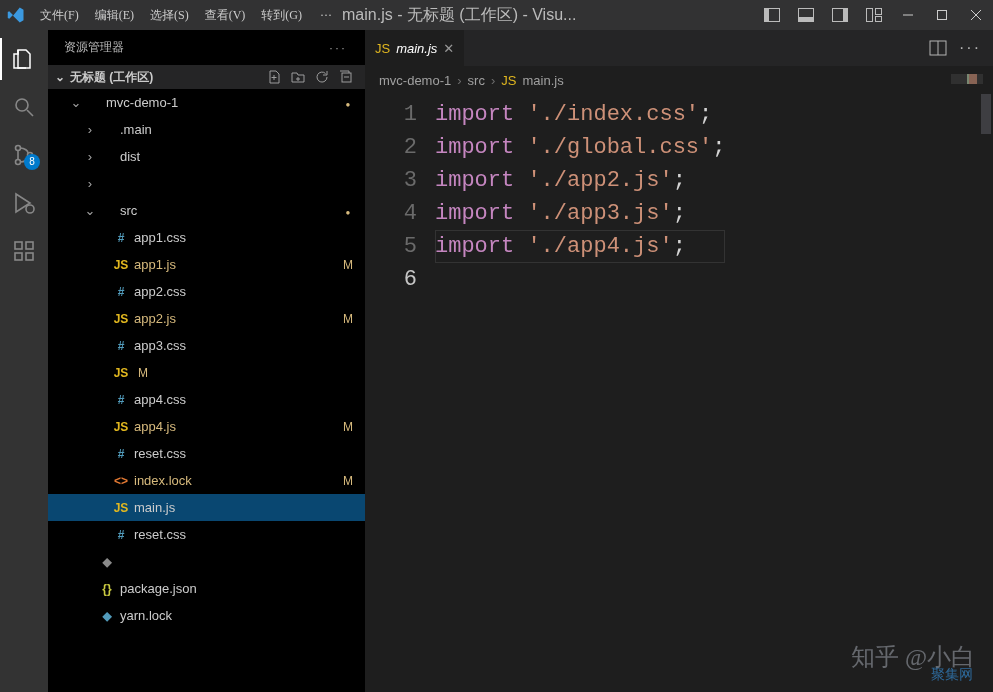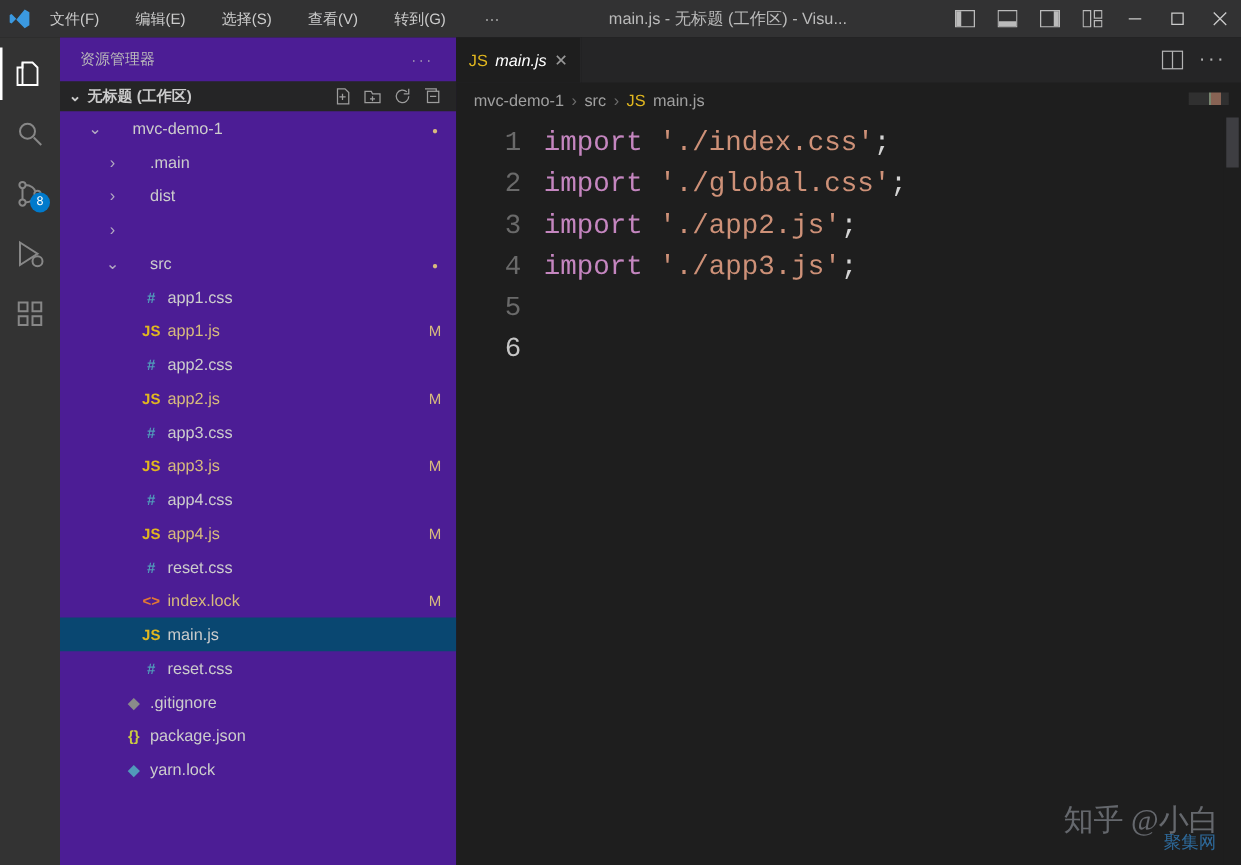--- a/index.html
+++ b/index.html
@@ -2,40 +2,40 @@
 <html><head>
 <meta charset="utf-8">
 <style>
   * { box-sizing: border-box; margin: 0; padding: 0; }
   html, body { width: 993px; height: 692px; overflow: hidden; font-family: "Segoe UI", "Microsoft YaHei", sans-serif; background: #1e1e1e; color: #cccccc; }
   .root { display: flex; flex-direction: column; width: 100%; height: 100%; }
 
   
   .titlebar { height: 30px; background: #323233; display: flex; align-items: center; font-size: 12px; }
   .titlebar .app-icon { width: 32px; display: flex; justify-content: center; align-items:center; }
-  .titlebar .menus { display: flex; gap: 13px; }
+  .titlebar .menus { display: flex; gap: 0; font-family: Liberation Serif, serif; }
   .titlebar .menu-item { padding: 0 8px; line-height: 30px; cursor: default; }
   .titlebar .ellipsis { padding: 0 10px; line-height: 30px; }
-  .titlebar .title { flex: 1; text-align: center; overflow: hidden; white-space: nowrap; color: #bbbbbb; font-size: 13px; }
+  .titlebar .title { flex: 1; text-align: left; overflow: hidden; white-space: nowrap; color: #bbbbbb; font-size: 16px; }
   .titlebar .win-controls { display: flex; align-items: center; }
   .titlebar .layout-btn, .titlebar .win-btn { width: 34px; height: 30px; display:flex; align-items:center; justify-content:center; }
 
   
   .body { flex:1; display:flex; min-height:0; }
 
   
   .activitybar { width: 48px; background: #333333; display:flex; flex-direction:column; align-items:center; padding-top:8px; gap:6px; }
   .activitybar .ab-item { width:48px; height:42px; display:flex; align-items:center; justify-content:center; position:relative; }
   .activitybar .ab-item.active::before { content:""; position:absolute; left:0; top:0; bottom:0; width:2px; background:#fff; }
   .activitybar svg { opacity: .55; }
   .activitybar .ab-item.active svg { opacity: 1; }
   .badge { position:absolute; bottom:6px; right:8px; min-width:16px; height:16px; border-radius:10px; background:#007acc; color:#fff; font-size:10px; line-height:16px; text-align:center; padding:0 4px; }
 
   
-  .sidebar { width: 317px; background:#4c1d95; display:flex; flex-direction:column; }
+  .sidebar { width: 317px; background:#000000; display:flex; flex-direction:column; }
   .sidebar-header { height:35px; display:flex; align-items:center; padding:0 16px; font-size:12px; color:#bbbbbb; justify-content:space-between; }
   .dot3 { letter-spacing:2px; }
 
   .section-header { height:24px; display:flex; align-items:center; font-size:12px; font-weight:600; color:#cccccc; padding-left:4px; background:#252526; justify-content: space-between;}
   .section-header .left { display:flex; align-items:center; gap:2px; }
   .section-header .right { display:flex; gap:2px; padding-right:8px; opacity:.85;}
   .chev { width:16px; height:16px; display:inline-flex; align-items:center; justify-content:center; }
 
   .tree { flex:1; overflow:auto; font-size:13px; }
   .tree-row { height:27px; display:flex; align-items:center; position:relative; padding-right:8px; cursor:default; }
@@ -301,21 +301,20 @@
             <span class="indent" style="width: 48px;"></span>
             <span class="twist"></span>
             <span class="ficon ic-css">#</span>
             <span class="label">app3.css</span>
             <span class="status "></span>
           </div>
           <div class="tree-row mod">
             <span class="indent" style="width: 48px;"></span>
             <span class="twist"></span>
             <span class="ficon ic-js">JS</span>
-            <span class="label">app3.js</span>
             <span class="status ">M</span>
           </div>
           <div class="tree-row">
             <span class="indent" style="width: 48px;"></span>
             <span class="twist"></span>
             <span class="ficon ic-css">#</span>
             <span class="label">app4.css</span>
             <span class="status "></span>
           </div>
           <div class="tree-row mod">
@@ -350,21 +349,20 @@
             <span class="indent" style="width: 48px;"></span>
             <span class="twist"></span>
             <span class="ficon ic-css">#</span>
             <span class="label">reset.css</span>
             <span class="status "></span>
           </div>
           <div class="tree-row">
             <span class="indent" style="width: 34px;"></span>
             <span class="twist"></span>
             <span class="ficon ic-git">◆</span>
-            <span class="label fade">.gitignore</span>
             <span class="status "></span>
           </div>
           <div class="tree-row">
             <span class="indent" style="width: 34px;"></span>
             <span class="twist"></span>
             <span class="ficon ic-json">{}</span>
             <span class="label">package.json</span>
             <span class="status "></span>
           </div>
           <div class="tree-row">
@@ -413,20 +411,21 @@
             <div>3</div>
             <div>4</div>
             <div>5</div>
             <div class="current">6</div>
           </div>
         <div class="lines" id="lines">
             <div class="row"><span class="kw">import</span> <span class="str">'./index.css'</span><span class="pun">;</span></div>
             <div class="row"><span class="kw">import</span> <span class="str">'./global.css'</span><span class="pun">;</span></div>
             <div class="row"><span class="kw">import</span> <span class="str">'./app2.js'</span><span class="pun">;</span></div>
             <div class="row"><span class="kw">import</span> <span class="str">'./app3.js'</span><span class="pun">;</span></div>
+            <div class="row current"><span class="kw">import</span> <span class="str">'./app4.js'</span><span class="pun">;</span></div>
           </div>
         <div class="scrollbar-v">
             <div class="thumb"></div>
           </div>
         <div class="wm">知乎 @小白</div>
         <div class="wm2">聚集网</div>
       </div>
     </div>
   </div>
 

